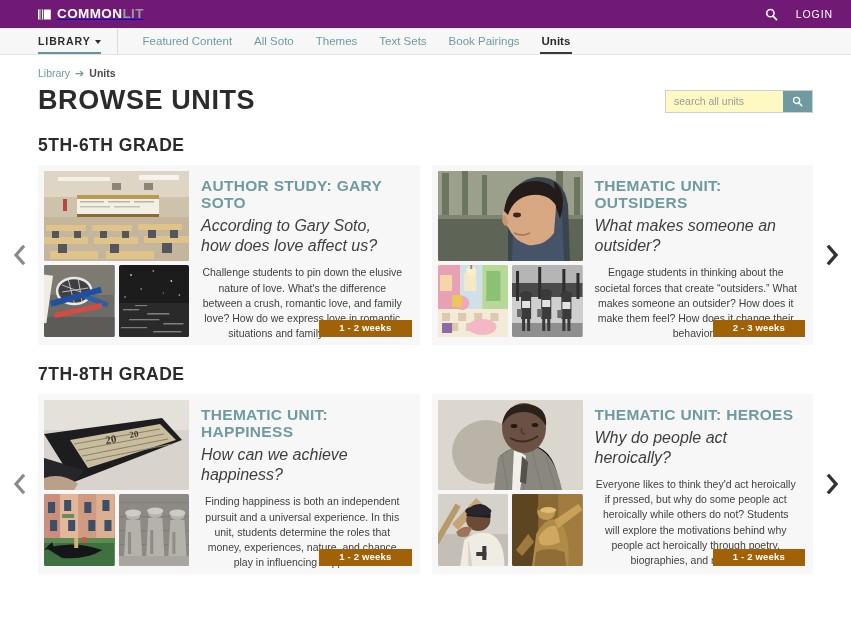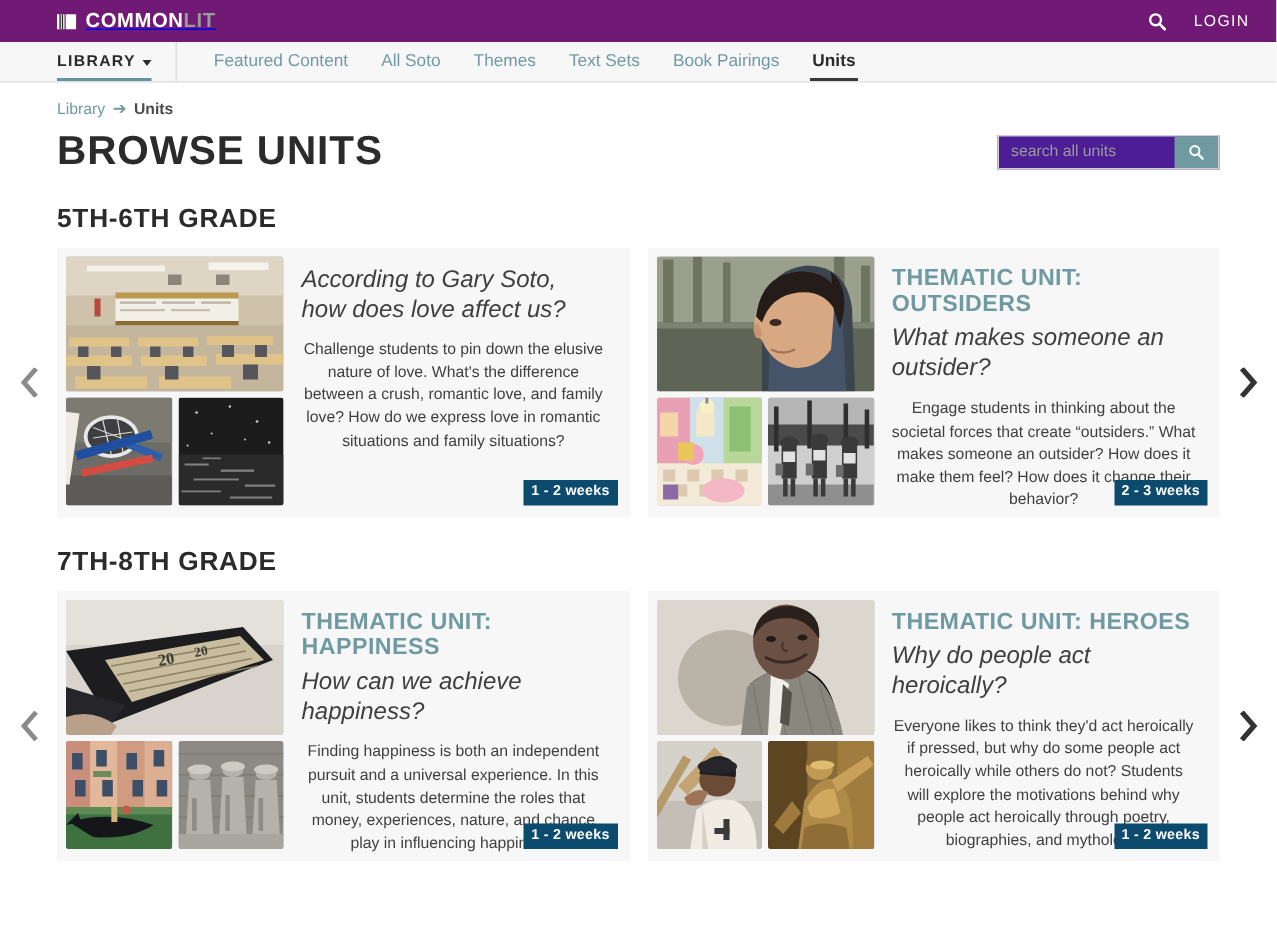--- a/index.html
+++ b/index.html
@@ -139,21 +139,21 @@
     color: #2b2b2b;
     margin: 0;
     line-height: 1.1;
   }
 
   .search-box {
     display: flex;
     align-items: stretch;
     height: 23px;
     border: 1px solid #cfcfcf;
-    background: #4c1d95;
+    background: #fef9c3;
     margin-bottom: 3px;
   }
   .search-box input {
     border: 0;
     outline: 0;
     width: 117px;
     padding: 0 8px;
     font-size: 10.5px;
     color: #888888;
     font-family: "Liberation Sans", sans-serif;
@@ -266,25 +266,25 @@
     font-size: 10.5px;
     color: #3f3f3f;
     line-height: 1.45;
     margin: 0;
     text-align: center;
   }
   .badge {
     position: absolute;
     right: 8px;
     bottom: 8px;
-    background: #0c4a6e;
+    background: #a16207;
     color: #ffffff;
     font-size: 9.5px;
     font-weight: bold;
-    padding: 3px 5px;
+    padding: 3px 20px;
     letter-spacing: 0.2px;
     line-height: 1.1;
   }
 </style>
 </head>
 <body>
 
 <div class="topbar">
   <a class="logo" href="#">
     <svg class="logo-mark" viewBox="0 0 13 13">
@@ -433,20 +433,21 @@
                   <circle cx="22" cy="24" r="0.7"></circle>
                   <circle cx="60" cy="30" r="0.8"></circle>
                   <circle cx="44" cy="28" r="0.6"></circle>
                   <circle cx="6" cy="32" r="0.7"></circle>
                 </g>
               </svg>
             </div>
           </div>
         </div>
         <div class="card-body">
+          <div class="card-title">AUTHOR STUDY: GARY SOTO</div>
           <div class="card-question">According to Gary Soto, how does love affect us?</div>
           <div class="card-desc">Challenge students to pin down the elusive nature of love. What's the difference between a crush, romantic love, and family love? How do we express love in romantic situations and family situations?</div>
         </div>
         <div class="badge">1 - 2 weeks</div>
       </div>
 
       <div class="card">
         <div class="card-thumbs">
           <div class="thumb-main">
             <svg viewBox="0 0 145 90" preserveAspectRatio="none">

